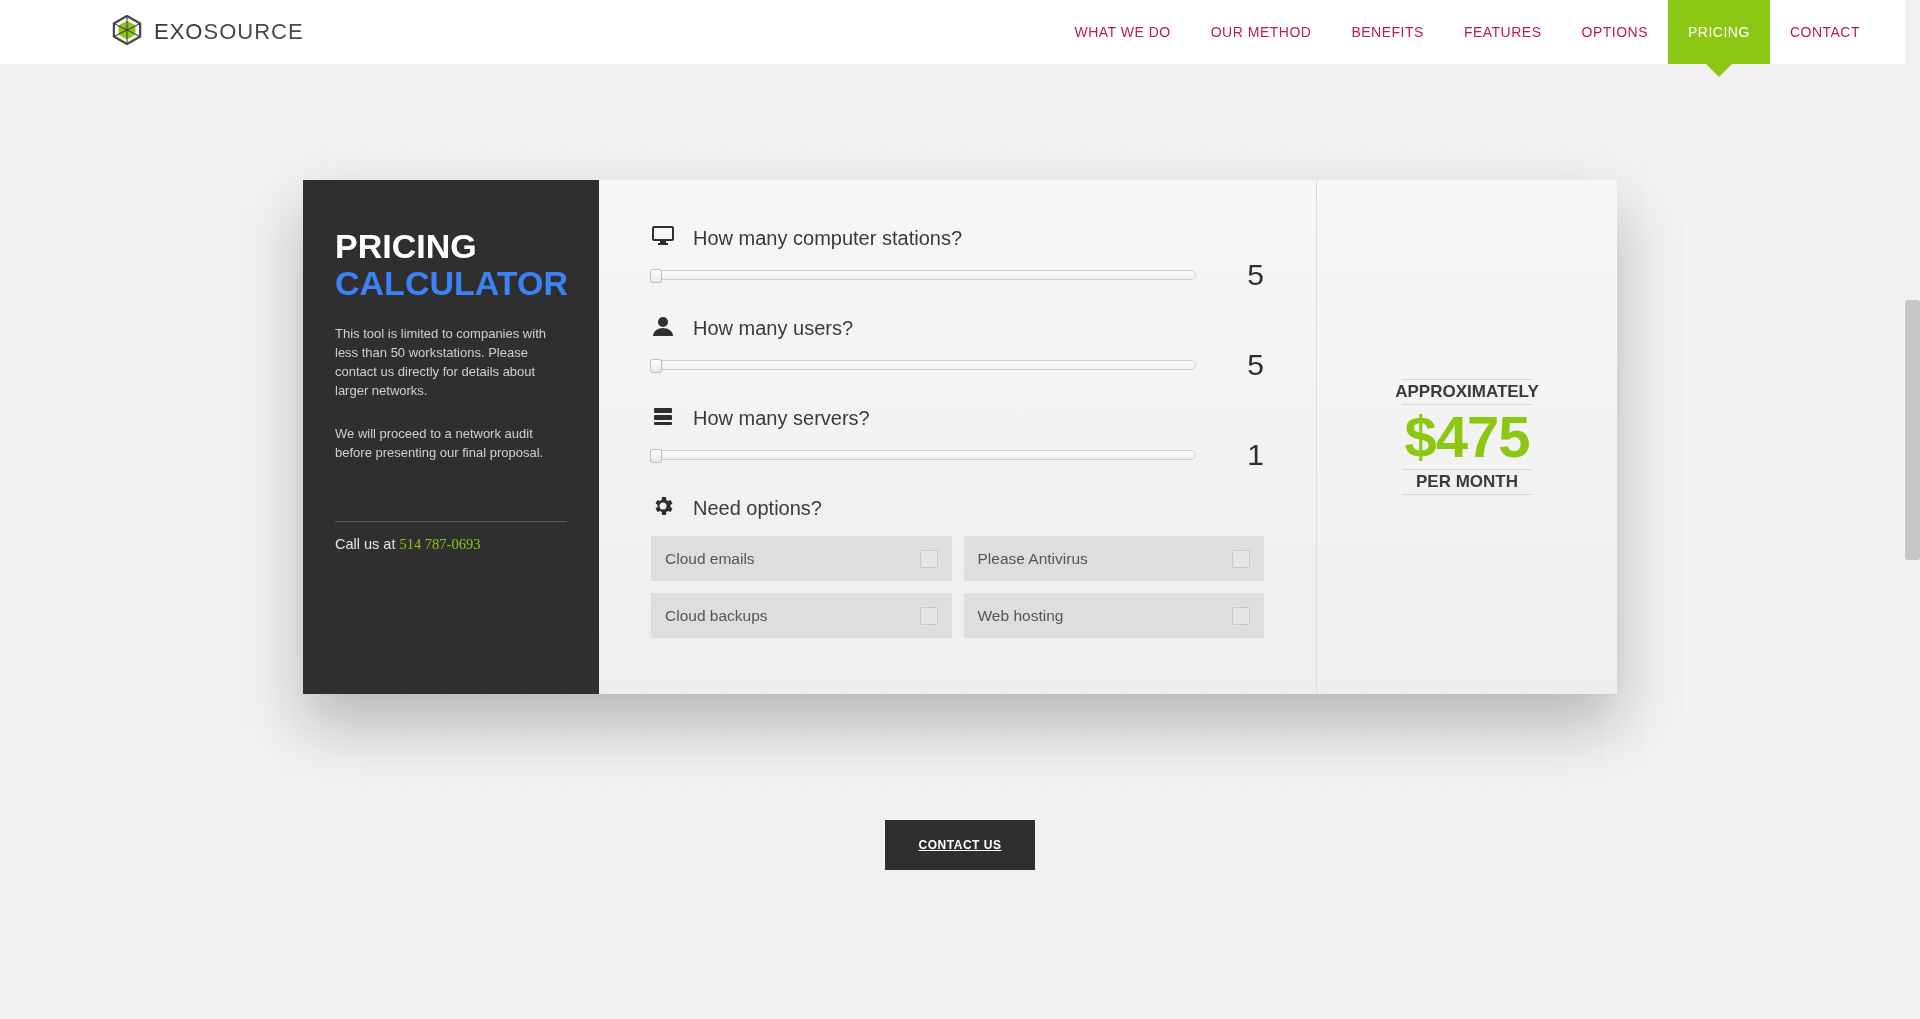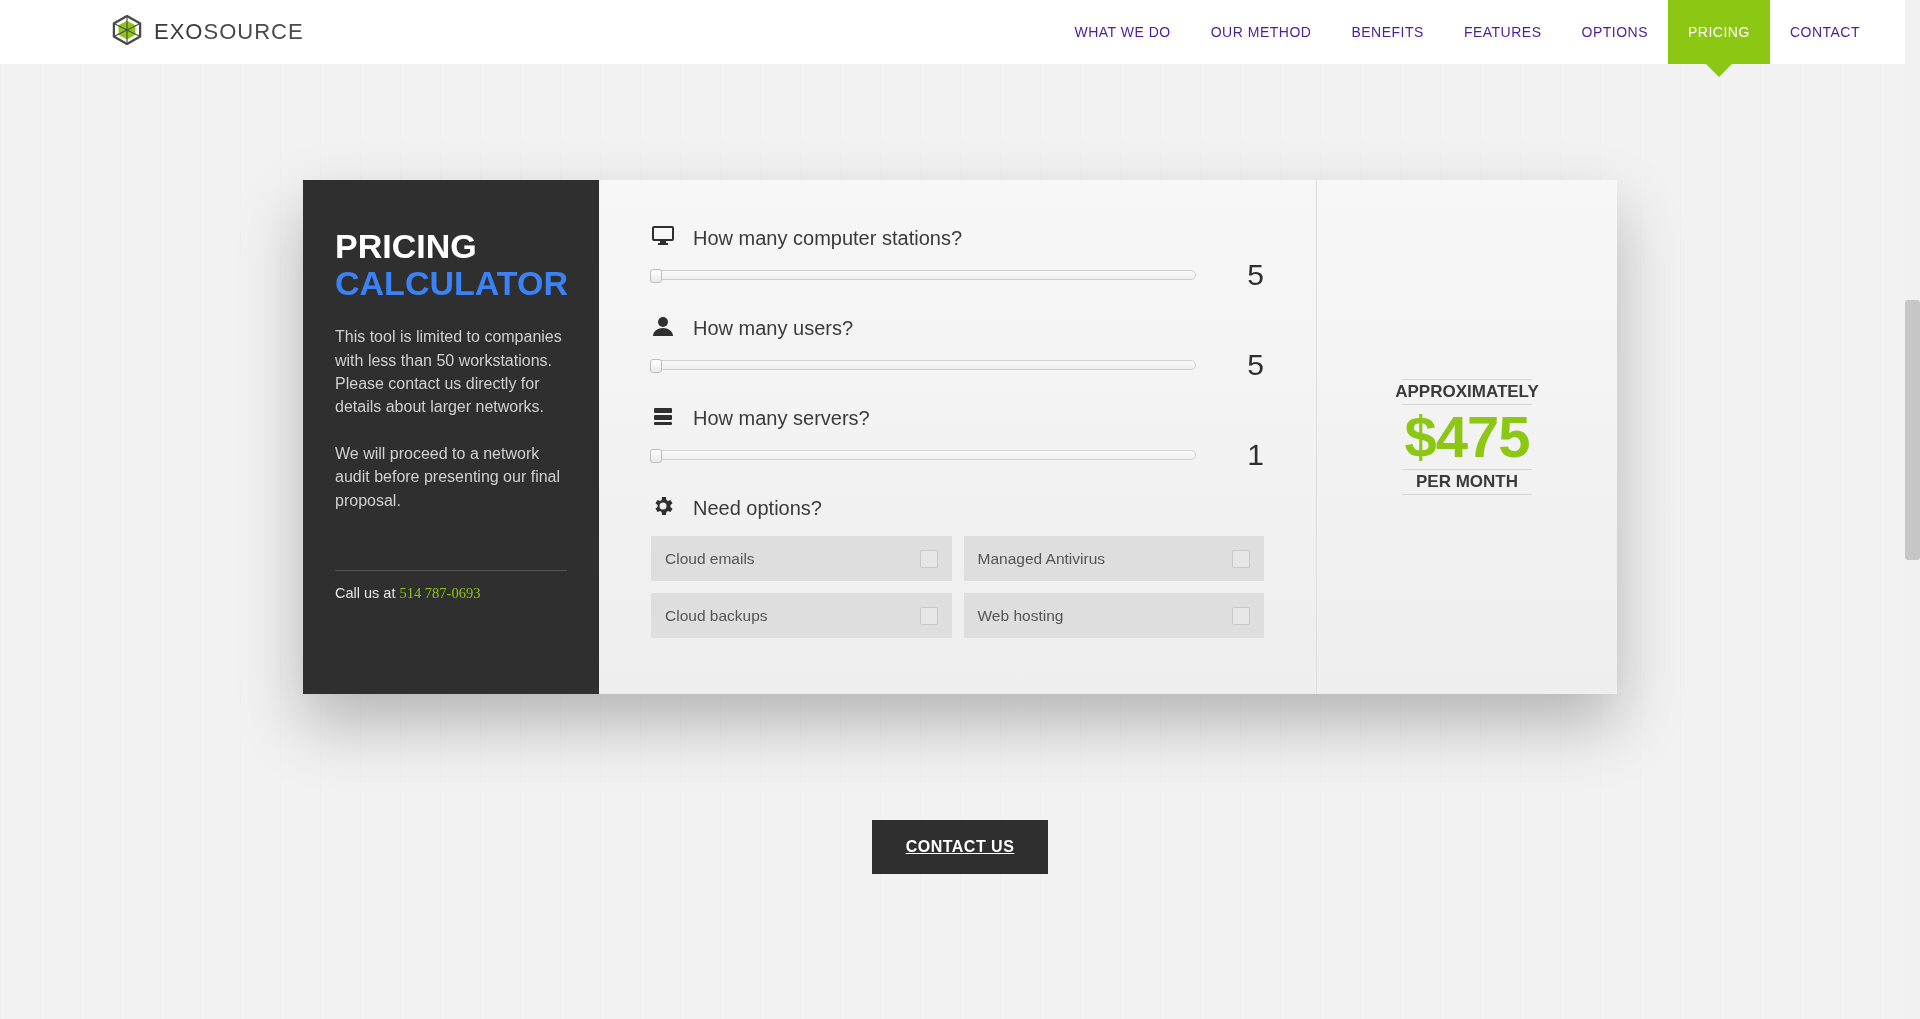--- a/index.html
+++ b/index.html
@@ -24,21 +24,21 @@
     position: relative;
   }
   .logo-wrap { display: flex; align-items: center; gap: 12px; }
   .logo-wrap svg { width: 30px; height: 30px; }
   .brand-text { font-size: 22px; letter-spacing: 1px; color: #4a4a4a; font-weight: 300; }
   .brand-text b { font-weight: 400; color: #3a3a3a; }
 
   nav.mainnav { margin-left: auto; display: flex; height: 100%; }
   nav.mainnav a {
     display: flex; align-items: center; padding: 0 20px;
-    font-size: 14px; color: #4c1d95; text-decoration: none; letter-spacing: 0.5px;
+    font-size: 14px; color: #be185d; text-decoration: none; letter-spacing: 0.5px;
     position: relative;
   }
   nav.mainnav a.active {
     background: #8cc714; color: #fff;
   }
   nav.mainnav a.active::after {
     content: ""; position: absolute; left: 50%; bottom: -13px; transform: translateX(-50%);
     border-left: 14px solid transparent; border-right: 14px solid transparent;
     border-top: 14px solid #8cc714;
   }
@@ -53,21 +53,21 @@
   
   .panel-left {
     width: 296px; background: #2f2f2f; color: #e6e6e6; padding: 48px 32px 36px;
   }
   .panel-left h1 {
     font-family: "Arial Black", "Impact", sans-serif;
     font-weight: 900; font-size: 34px; line-height: 1.08; letter-spacing: 0;
     color: #fff;
   }
   .panel-left h1 .accent { color: #3b82f6; display: block; }
-  .panel-left p { font-size: 16px; line-height: 1.45; margin-top: 24px; color: #d0d0d0; }
+  .panel-left p { font-size: 13px; line-height: 1.45; margin-top: 24px; color: #d0d0d0; }
   .panel-left hr { border: none; border-top: 1px solid #555; margin: 58px 0 14px; }
   .call-line { font-size: 14.5px; color: #e6e6e6; }
   .call-line a { color: #8cc714; text-decoration: none; font-family: Liberation Serif, serif; }
 
   
   .panel-mid {
     flex: 1; background: linear-gradient(#f7f7f7,#eeeeee); padding: 44px 52px 56px;
     border-right: 1px solid #ddd;
   }
   .slider-block { margin-bottom: 22px; }
@@ -107,21 +107,21 @@
   .approx-box { text-align: center; }
   .approx-box .line { border-top: 1px solid #d5d5d5; width: 130px; margin: 0 auto; }
   .approx-box .lbl { font-family: "Arial Black","Impact",sans-serif; font-weight: 900; font-size: 17px; color: #3a3a3a; letter-spacing: 0; padding: 2px 0; }
   .approx-box .price { font-family: "Arial Black","Impact",sans-serif; font-weight: 900; font-size: 58px; color: #8cc714; line-height: 1.1; letter-spacing: -1px; }
 
   
   .contact-btn-wrap { text-align: center; margin-top: 126px; }
   .contact-btn {
     display: inline-block; background: #2f2f2f; color: #fff;
     font-family: "Arial Black","Impact",sans-serif; font-weight: 900;
-    font-size: 16px; letter-spacing: 0.5px; padding: 18px 34px;
+    font-size: 12px; letter-spacing: 0.5px; padding: 18px 34px;
   }
 
   
   .fake-scroll { position: fixed; top:0; right:0; width: 15px; height: 100%; background: #f1f1f1; }
   .fake-scroll .thumb { position: absolute; top: 300px; width: 100%; height: 260px; background: #c6c6c6; border-radius: 3px; }
 </style>
 </head>
 <body>
 
 <header class="topbar">
@@ -222,21 +222,21 @@
           </svg></span>
       <span class="q">Need options?</span>
     </div>
 
     <div class="opt-grid">
       <label class="opt">
         <span>Cloud emails</span>
         <span class="chk"></span>
       </label>
       <label class="opt">
-        <span>Managed Antivirus</span>
+        <span>Please Antivirus</span>
         <span class="chk"></span>
       </label>
       <label class="opt">
         <span>Cloud backups</span>
         <span class="chk"></span>
       </label>
       <label class="opt">
         <span>Web hosting</span>
         <span class="chk"></span>
       </label>

